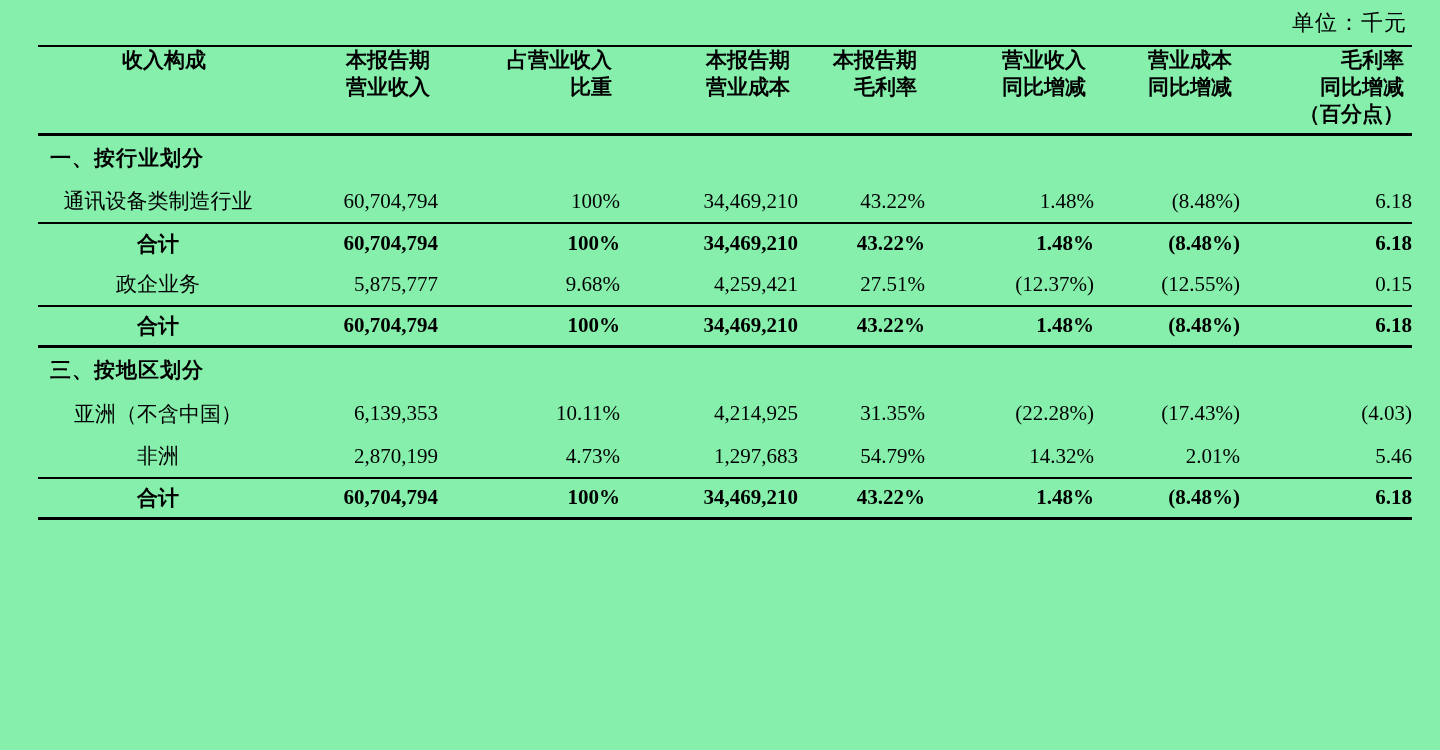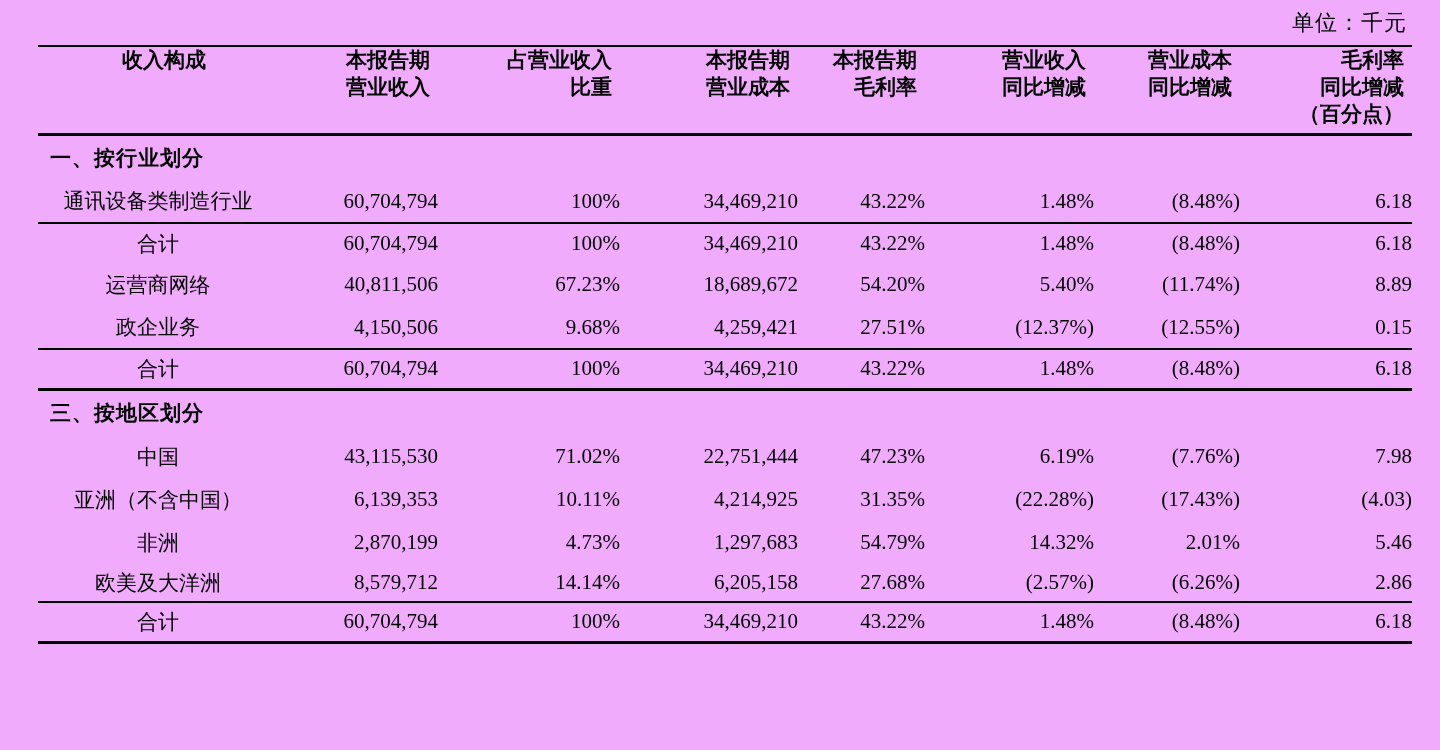--- a/index.html
+++ b/index.html
@@ -6,21 +6,21 @@
     margin: 0;
     padding: 0;
     background: #ffffff;
     color: #000000;
     font-family: "Liberation Serif", "DejaVu Serif", serif;
   }
   .page {
     position: relative;
     width: 1440px;
     height: 750px;
-    background: #f0abfc;
+    background: #86efac;
     overflow: hidden;
   }
   .unit-label {
     position: absolute;
     top: 8px;
     right: 33px;
     font-size: 22px;
     letter-spacing: 1px;
     white-space: nowrap;
   }
@@ -60,21 +60,21 @@
   tr.section-title-row td {
     font-weight: 700;
     text-align: left;
     padding-left: 12px;
     letter-spacing: 1px;
   }
   tr.sec-sep { border-top: 3px solid #000; }
   tr.data-row { height: 43px; }
   tr.data-row.short { height: 38px; }
   tr.total-row { height: 40px; border-top: 2px solid #000; }
-  tr.total-row td { font-weight: 400; }
+  tr.total-row td { font-weight: 700; }
   td.num { font-variant-numeric: lining-nums; }
 </style>
 </head>
 <body>
 
 <div class="page">
 
   <div class="unit-label">单位：千元</div>
 
   <table class="fin-table">
@@ -128,32 +128,22 @@
         <td class="num">60,704,794</td>
         <td class="num">100%</td>
         <td class="num">34,469,210</td>
         <td class="num">43.22%</td>
         <td class="num">1.48%</td>
         <td class="num">(8.48%)</td>
         <td class="num">6.18</td>
       </tr>
 
       <tr class="data-row">
-        <td class="row-label">运营商网络</td>
-        <td class="num">40,811,506</td>
-        <td class="num">67.23%</td>
-        <td class="num">18,689,672</td>
-        <td class="num">54.20%</td>
-        <td class="num">5.40%</td>
-        <td class="num">(11.74%)</td>
-        <td class="num">8.89</td>
-      </tr>
-      <tr class="data-row">
         <td class="row-label">政企业务</td>
-        <td class="num">4,150,506</td>
+        <td class="num">5,875,777</td>
         <td class="num">9.68%</td>
         <td class="num">4,259,421</td>
         <td class="num">27.51%</td>
         <td class="num">(12.37%)</td>
         <td class="num">(12.55%)</td>
         <td class="num">0.15</td>
       </tr>
       <tr class="total-row">
         <td class="row-label">合计</td>
         <td class="num">60,704,794</td>
@@ -162,59 +152,39 @@
         <td class="num">43.22%</td>
         <td class="num">1.48%</td>
         <td class="num">(8.48%)</td>
         <td class="num">6.18</td>
       </tr>
 
       <tr class="section-title-row sec-sep">
         <td colspan="8">三、按地区划分</td>
       </tr>
       <tr class="data-row">
-        <td class="row-label">中国</td>
-        <td class="num">43,115,530</td>
-        <td class="num">71.02%</td>
-        <td class="num">22,751,444</td>
-        <td class="num">47.23%</td>
-        <td class="num">6.19%</td>
-        <td class="num">(7.76%)</td>
-        <td class="num">7.98</td>
-      </tr>
-      <tr class="data-row">
         <td class="row-label">亚洲（不含中国）</td>
         <td class="num">6,139,353</td>
         <td class="num">10.11%</td>
         <td class="num">4,214,925</td>
         <td class="num">31.35%</td>
         <td class="num">(22.28%)</td>
         <td class="num">(17.43%)</td>
         <td class="num">(4.03)</td>
       </tr>
       <tr class="data-row">
         <td class="row-label">非洲</td>
         <td class="num">2,870,199</td>
         <td class="num">4.73%</td>
         <td class="num">1,297,683</td>
         <td class="num">54.79%</td>
         <td class="num">14.32%</td>
         <td class="num">2.01%</td>
         <td class="num">5.46</td>
       </tr>
-      <tr class="data-row short">
-        <td class="row-label">欧美及大洋洲</td>
-        <td class="num">8,579,712</td>
-        <td class="num">14.14%</td>
-        <td class="num">6,205,158</td>
-        <td class="num">27.68%</td>
-        <td class="num">(2.57%)</td>
-        <td class="num">(6.26%)</td>
-        <td class="num">2.86</td>
-      </tr>
       <tr class="total-row">
         <td class="row-label">合计</td>
         <td class="num">60,704,794</td>
         <td class="num">100%</td>
         <td class="num">34,469,210</td>
         <td class="num">43.22%</td>
         <td class="num">1.48%</td>
         <td class="num">(8.48%)</td>
         <td class="num">6.18</td>
       </tr>

